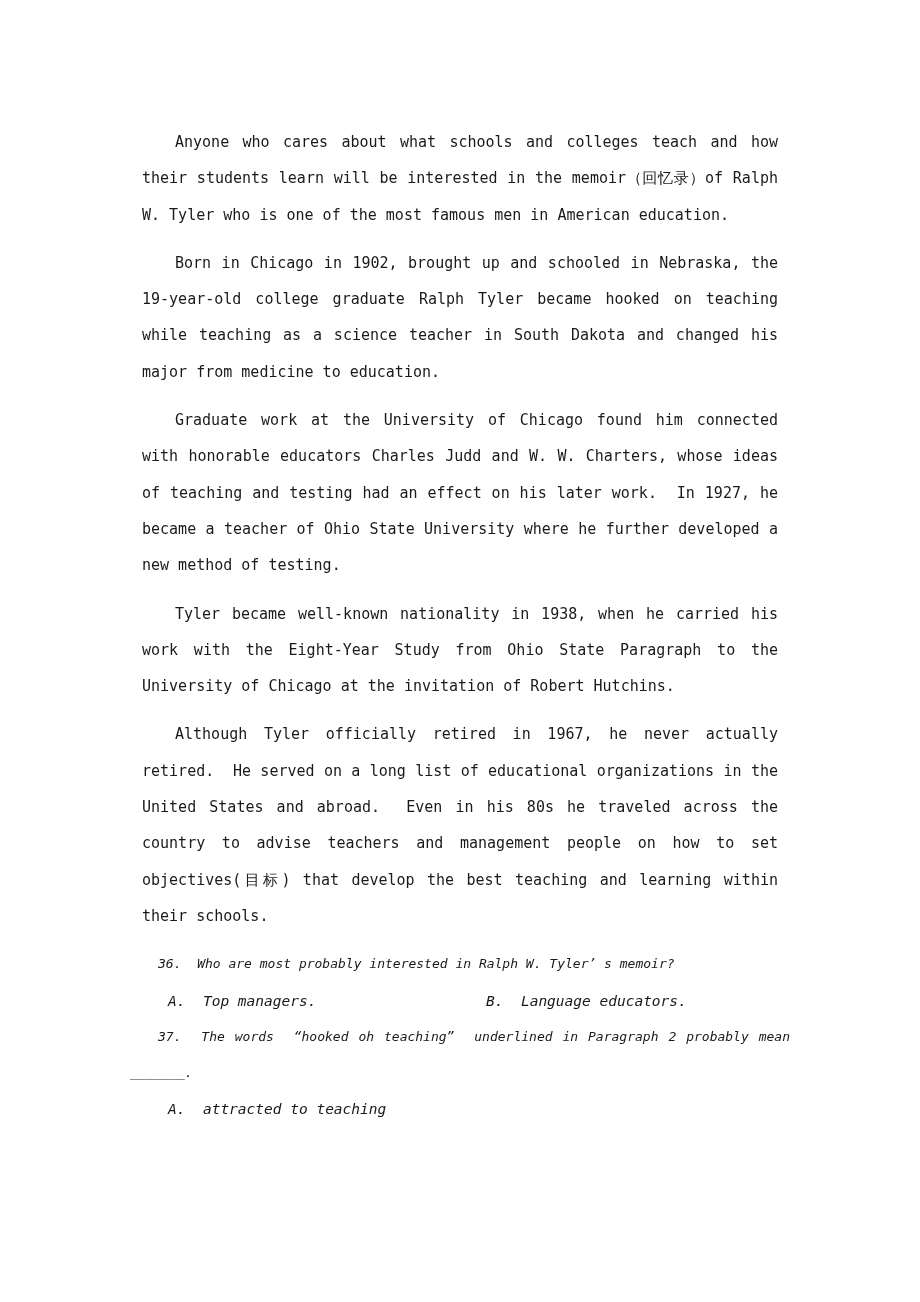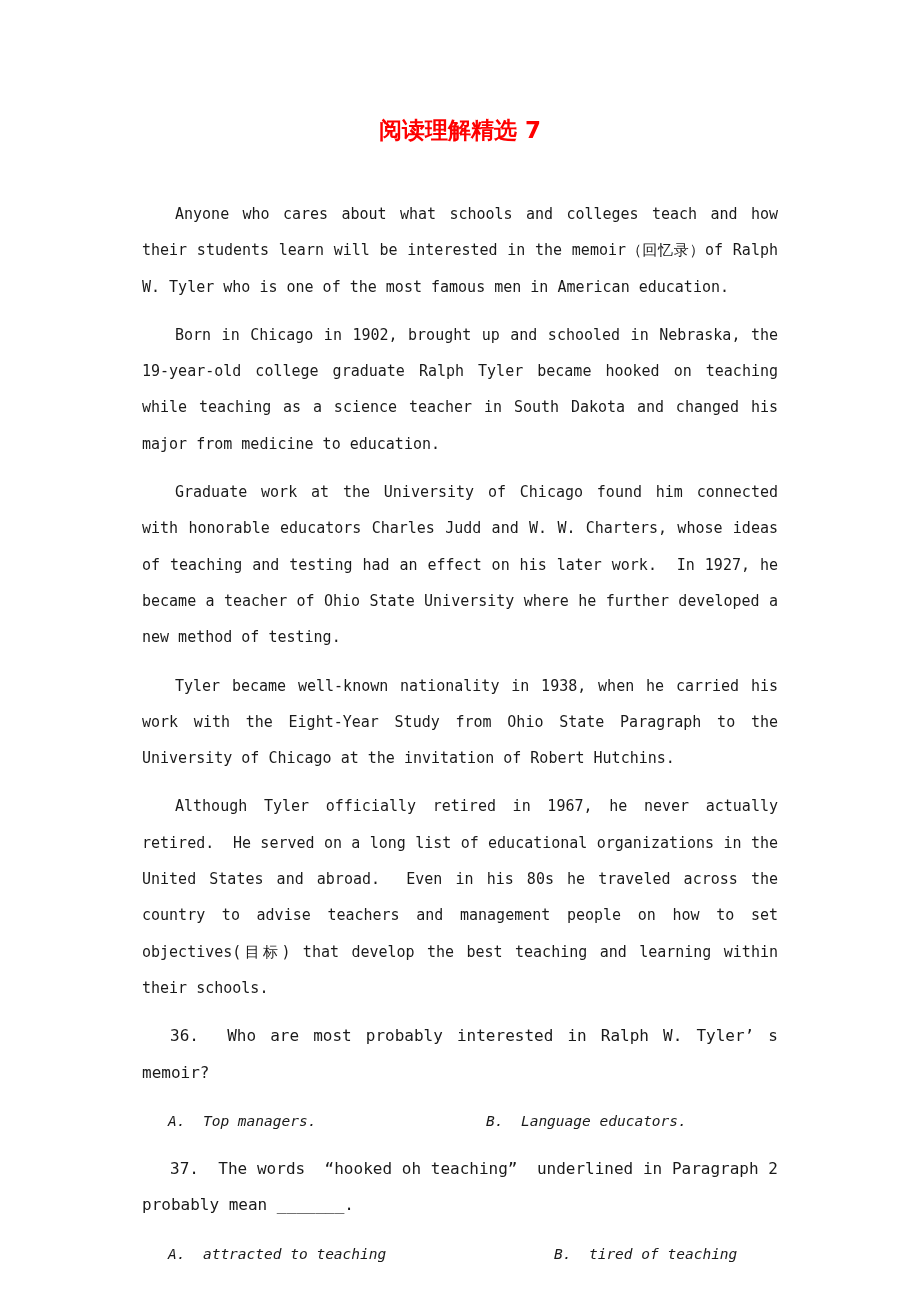--- a/index.html
+++ b/index.html
@@ -29,26 +29,27 @@
   }
   .para {
     margin: 12px;
     font-size: 15px;
     line-height: 36.3px;
     text-align: justify;
     text-indent: 33px;
     white-space: pre-wrap;
   }
   .qtext {
-    margin: 12px;
-    font-size: 16px;
+    margin: 0;
+    font-size: 13px;
     line-height: 36.3px;
     text-align: justify;
     text-indent: 28px;
     white-space: pre-wrap;
+    font-style: italic;
   }
   .opt-row {
     position: relative;
     margin: 0;
     padding-left: 38px;
     font-size: 14.5px;
     line-height: 36.3px;
     font-style: italic;
   }
   .opt {
@@ -60,21 +61,20 @@
   }
   .r1 { left: 356px; }
   .r2 { left: 417px; }
   .r3 { left: 424px; }
 </style>
 </head>
 <body>
 
 <div class="page">
 
-  <h1 class="doc-title">阅读理解精选 7</h1>
 
   <div>
     <p class="para">Anyone who cares about what schools and colleges teach and how their students learn will be interested in the memoir（回忆录）of Ralph W. Tyler who is one of the most famous men in American education.</p>
     <p class="para">Born in Chicago in 1902, brought up and schooled in Nebraska, the 19-year-old college graduate Ralph Tyler became hooked on teaching while teaching as a science teacher in South Dakota and changed his major from medicine to education.</p>
     <p class="para">Graduate work at the University of Chicago found him connected with honorable educators Charles Judd and W. W. Charters, whose ideas of teaching and testing had an effect on his later work.  In 1927, he became a teacher of Ohio State University where he further developed a new method of testing.</p>
     <p class="para">Tyler became well-known nationality in 1938, when he carried his work with the Eight-Year Study from Ohio State Paragraph to the University of Chicago at the invitation of Robert Hutchins.</p>
     <p class="para">Although Tyler officially retired in 1967, he never actually retired.  He served on a long list of educational organizations in the United States and abroad.  Even in his 80s he traveled across the country to advise teachers and management people on how to set objectives(目标) that develop the best teaching and learning within their schools.</p>
   </div>
 
   <div>
@@ -82,17 +82,16 @@
     <div class="opt-row">
       <span class="opt">A.  Top managers.</span>
       <span class="opt right r1">B.  Language educators.</span>
     </div>
   </div>
 
   <div>
     <p class="qtext">37.  The words  “hooked oh teaching”  underlined in Paragraph 2 probably mean _______.</p>
     <div class="opt-row">
       <span class="opt">A.  attracted to teaching</span>
-      <span class="opt right r3">B.  tired of teaching</span>
     </div>
   </div>
 
 </div>
 
 </body></html>

